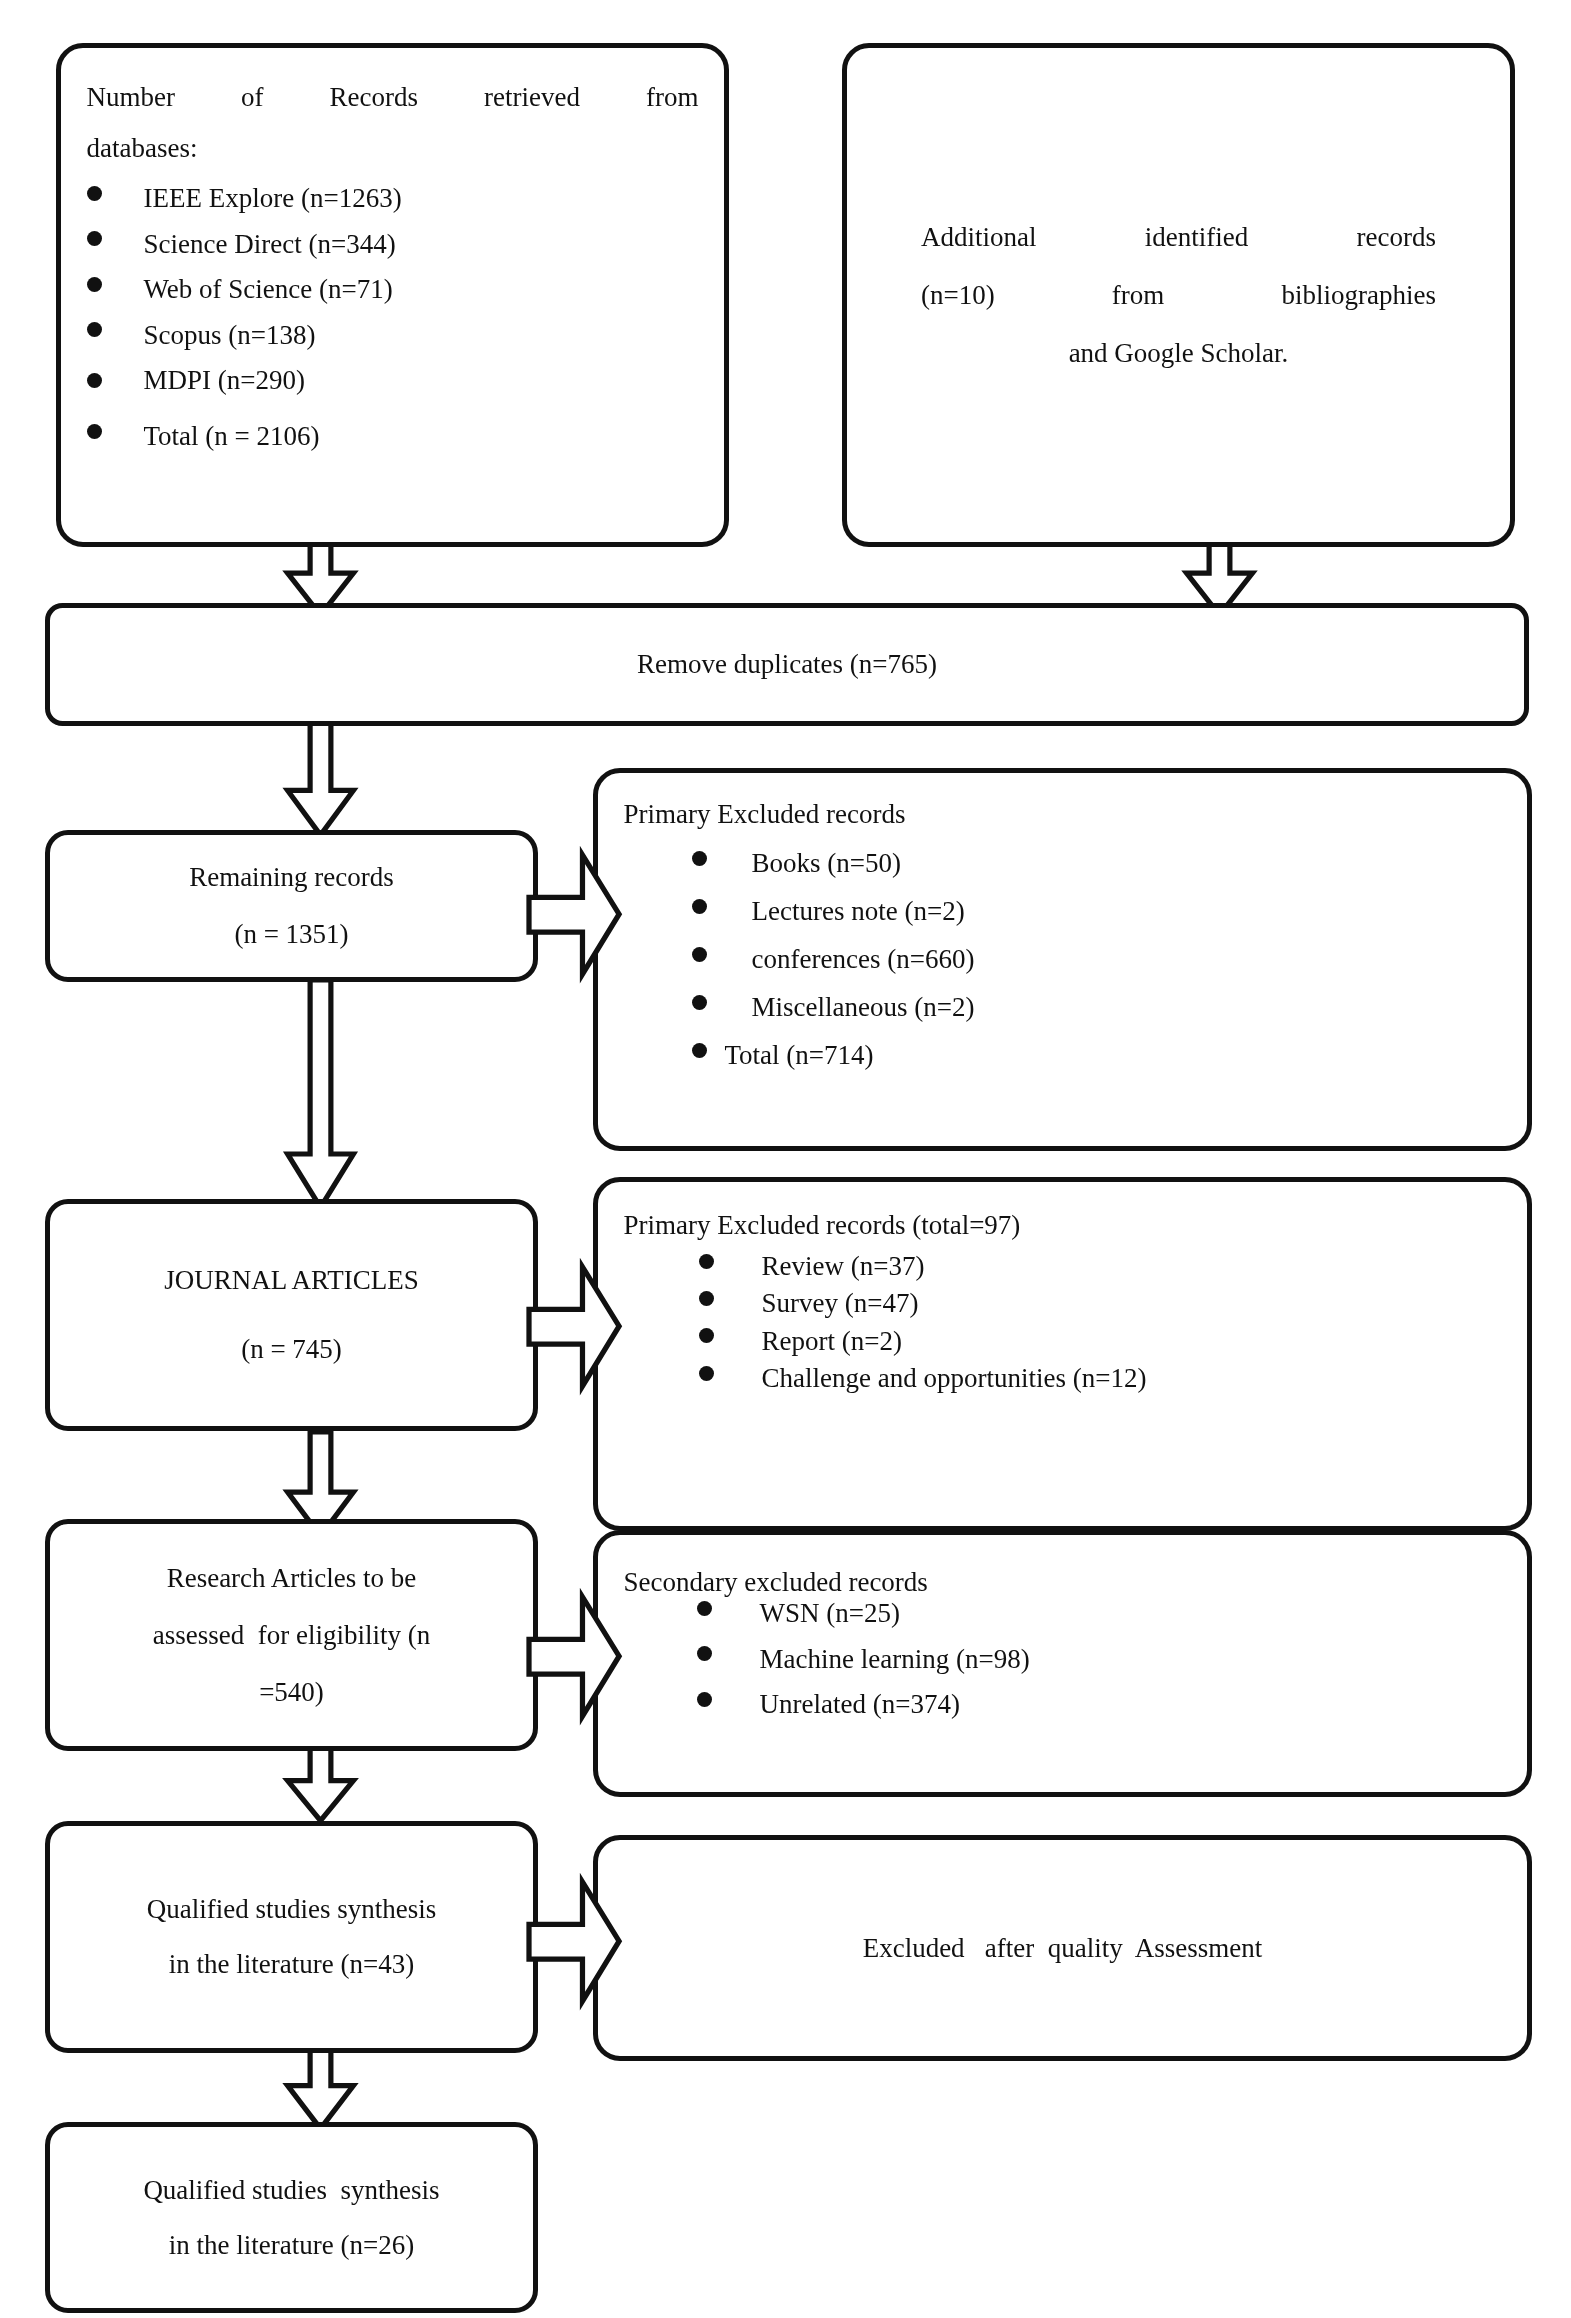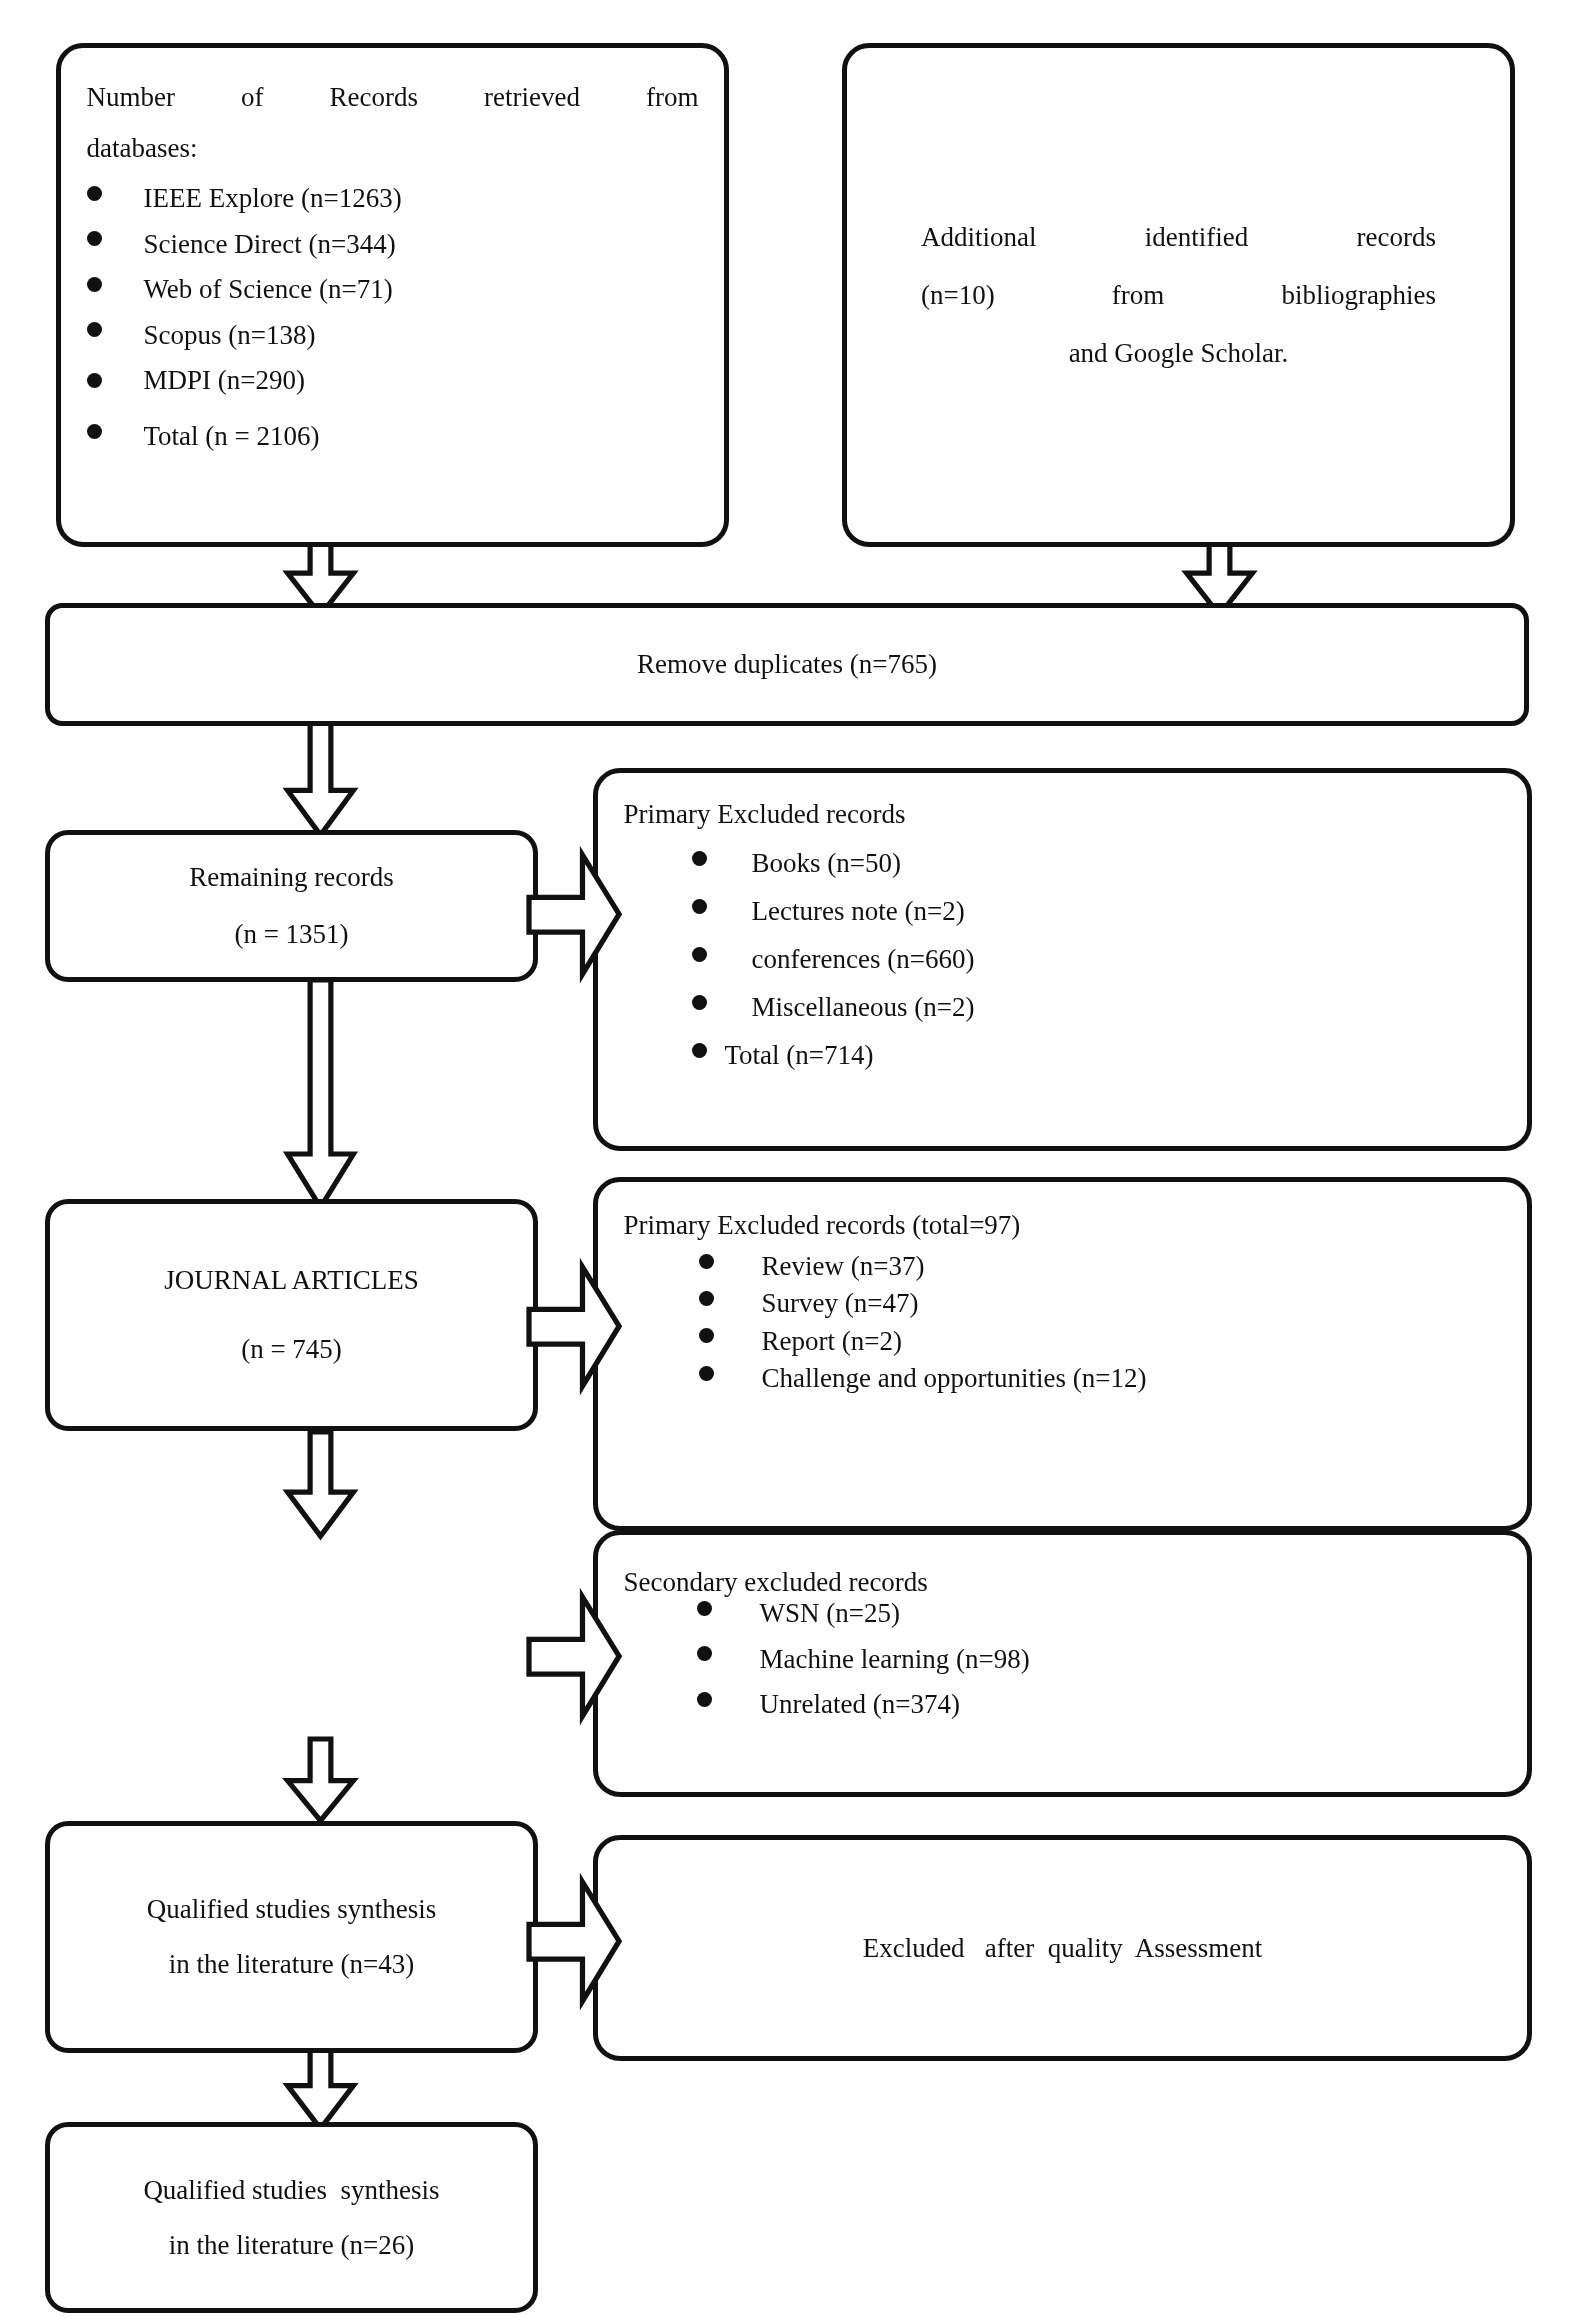--- a/index.html
+++ b/index.html
@@ -213,20 +213,27 @@
           <span class="btext" style="margin-left:48px;">Report (n=2)</span>
         </li>
         <li class="brow">
           <span class="bdot" style="margin-left:75px;"></span>
           <span class="btext" style="margin-left:48px;">Challenge and opportunities (n=12)</span>
         </li>
       </ul>
     </div>
   </div>
 
+  <div class="box tight" style="left:45px;top:1519px;width:493px;height:232px;">
+    <div class="inner" style="padding:0 12.8px;">
+      <div class="ln center">Research Articles to be</div>
+      <div class="ln center" style="margin-top:30px;">assessed  for eligibility (n</div>
+      <div class="ln center" style="margin-top:30px;">=540)</div>
+    </div>
+  </div>
 
   <div class="box" style="left:593px;top:1530px;width:939px;height:267px;">
     <div class="inner topalign" style="padding:34px 23px 0 25.5px;">
       <div class="hdr">Secondary excluded  records</div>
       <ul class="blist" style="margin-top:4px;">
         <li class="brow" style="margin-bottom:18.6px;">
           <span class="bdot" style="margin-left:73px;"></span>
           <span class="btext" style="margin-left:48px;">WSN (n=25)</span>
         </li>
         <li class="brow" style="margin-bottom:18.6px;">

